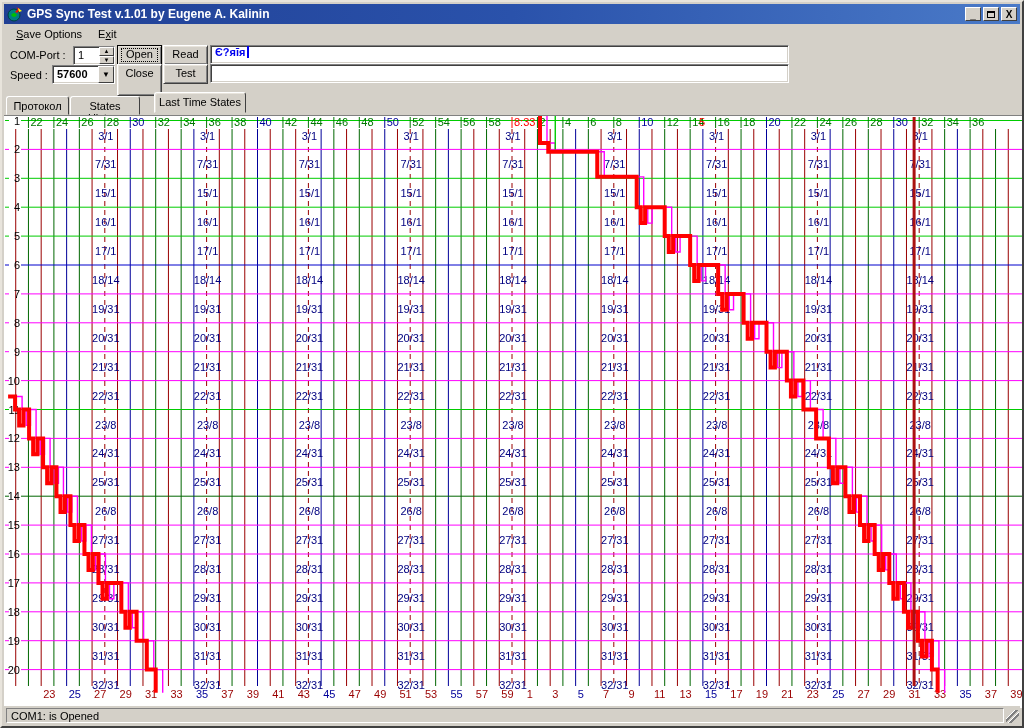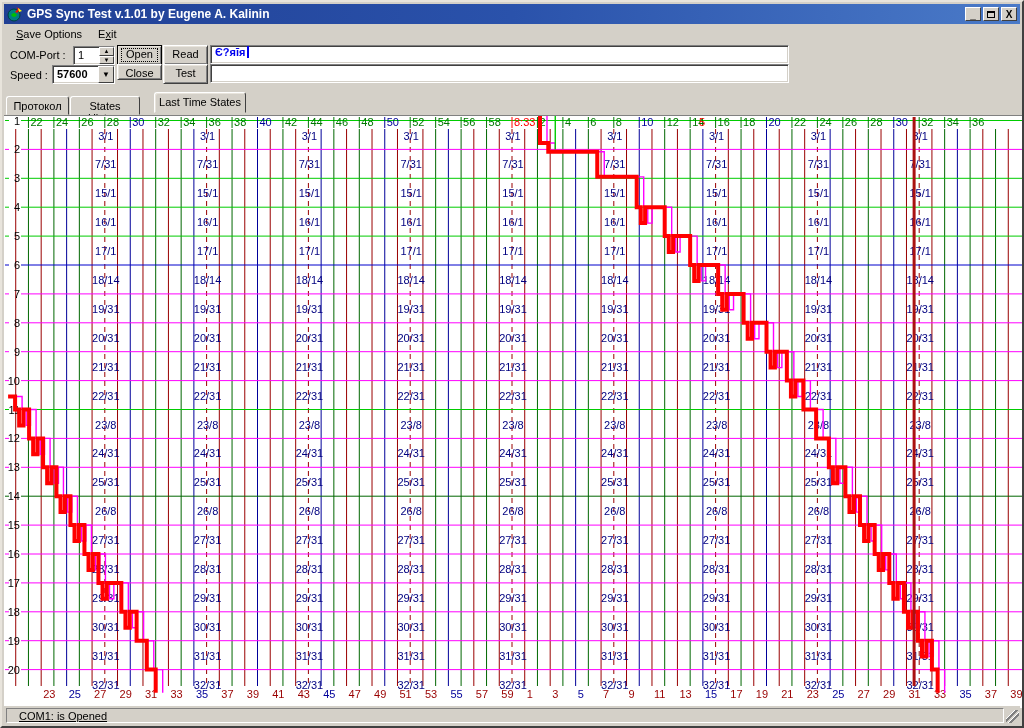--- a/index.html
+++ b/index.html
@@ -74,21 +74,21 @@
     position:absolute;left:2px;top:113px;width:1020px;height:593px;background:#fff;
     border-top:1px solid #808080;overflow:hidden;
   }
   .statusbar{
     position:absolute;left:2px;bottom:2px;right:2px;height:19px;background:#D4D0C8;
     border-top:1px solid #fff;
   }
   .statusfield{
     position:absolute;left:2px;top:2px;right:16px;bottom:1px;
     border:1px solid;border-color:#808080 #fff #fff #808080;
-    padding:1px 0 0 12px;white-space:nowrap;text-decoration:underline;
+    padding:1px 0 0 4px;white-space:nowrap;
   }
   .grip{
     position:absolute;right:1px;bottom:1px;width:13px;height:13px;
     background:
       linear-gradient(135deg,transparent 0 6px,#fff 6px 7px,#808080 7px 9px,transparent 9px 10px,#fff 10px 11px,#808080 11px 13px,transparent 13px) ;
   }
 </style>
 </head>
 <body>
 
@@ -136,21 +136,21 @@
       <span>Read</span>
     </div>
     <div class="field" style="position:absolute;left:206px;top:2px;width:579px;height:19px;">
       <span class="cmdtext">Є?яīя</span><span class="caret"></span>
     </div>
     <span class="tlabel" style="left:6px;top:26px;">Speed :</span>
     <div class="combo" style="left:48px;top:22px;width:63px;height:19px;">
       <span class="val">57600</span>
       <span class="drop">▼</span>
     </div>
-    <div class="btn" style="left:113px;top:21px;width:45px;height:16px;">
+    <div class="btn" style="left:113px;top:21px;width:45px;height:32px;">
       <span>Close</span>
     </div>
     <div class="btn" style="left:159px;top:21px;width:45px;height:20px;">
       <span>Test</span>
     </div>
     <div class="field" style="position:absolute;left:206px;top:21px;width:579px;height:19px;">
       <span class="cmdtext"></span>
     </div>
   </div>
 

